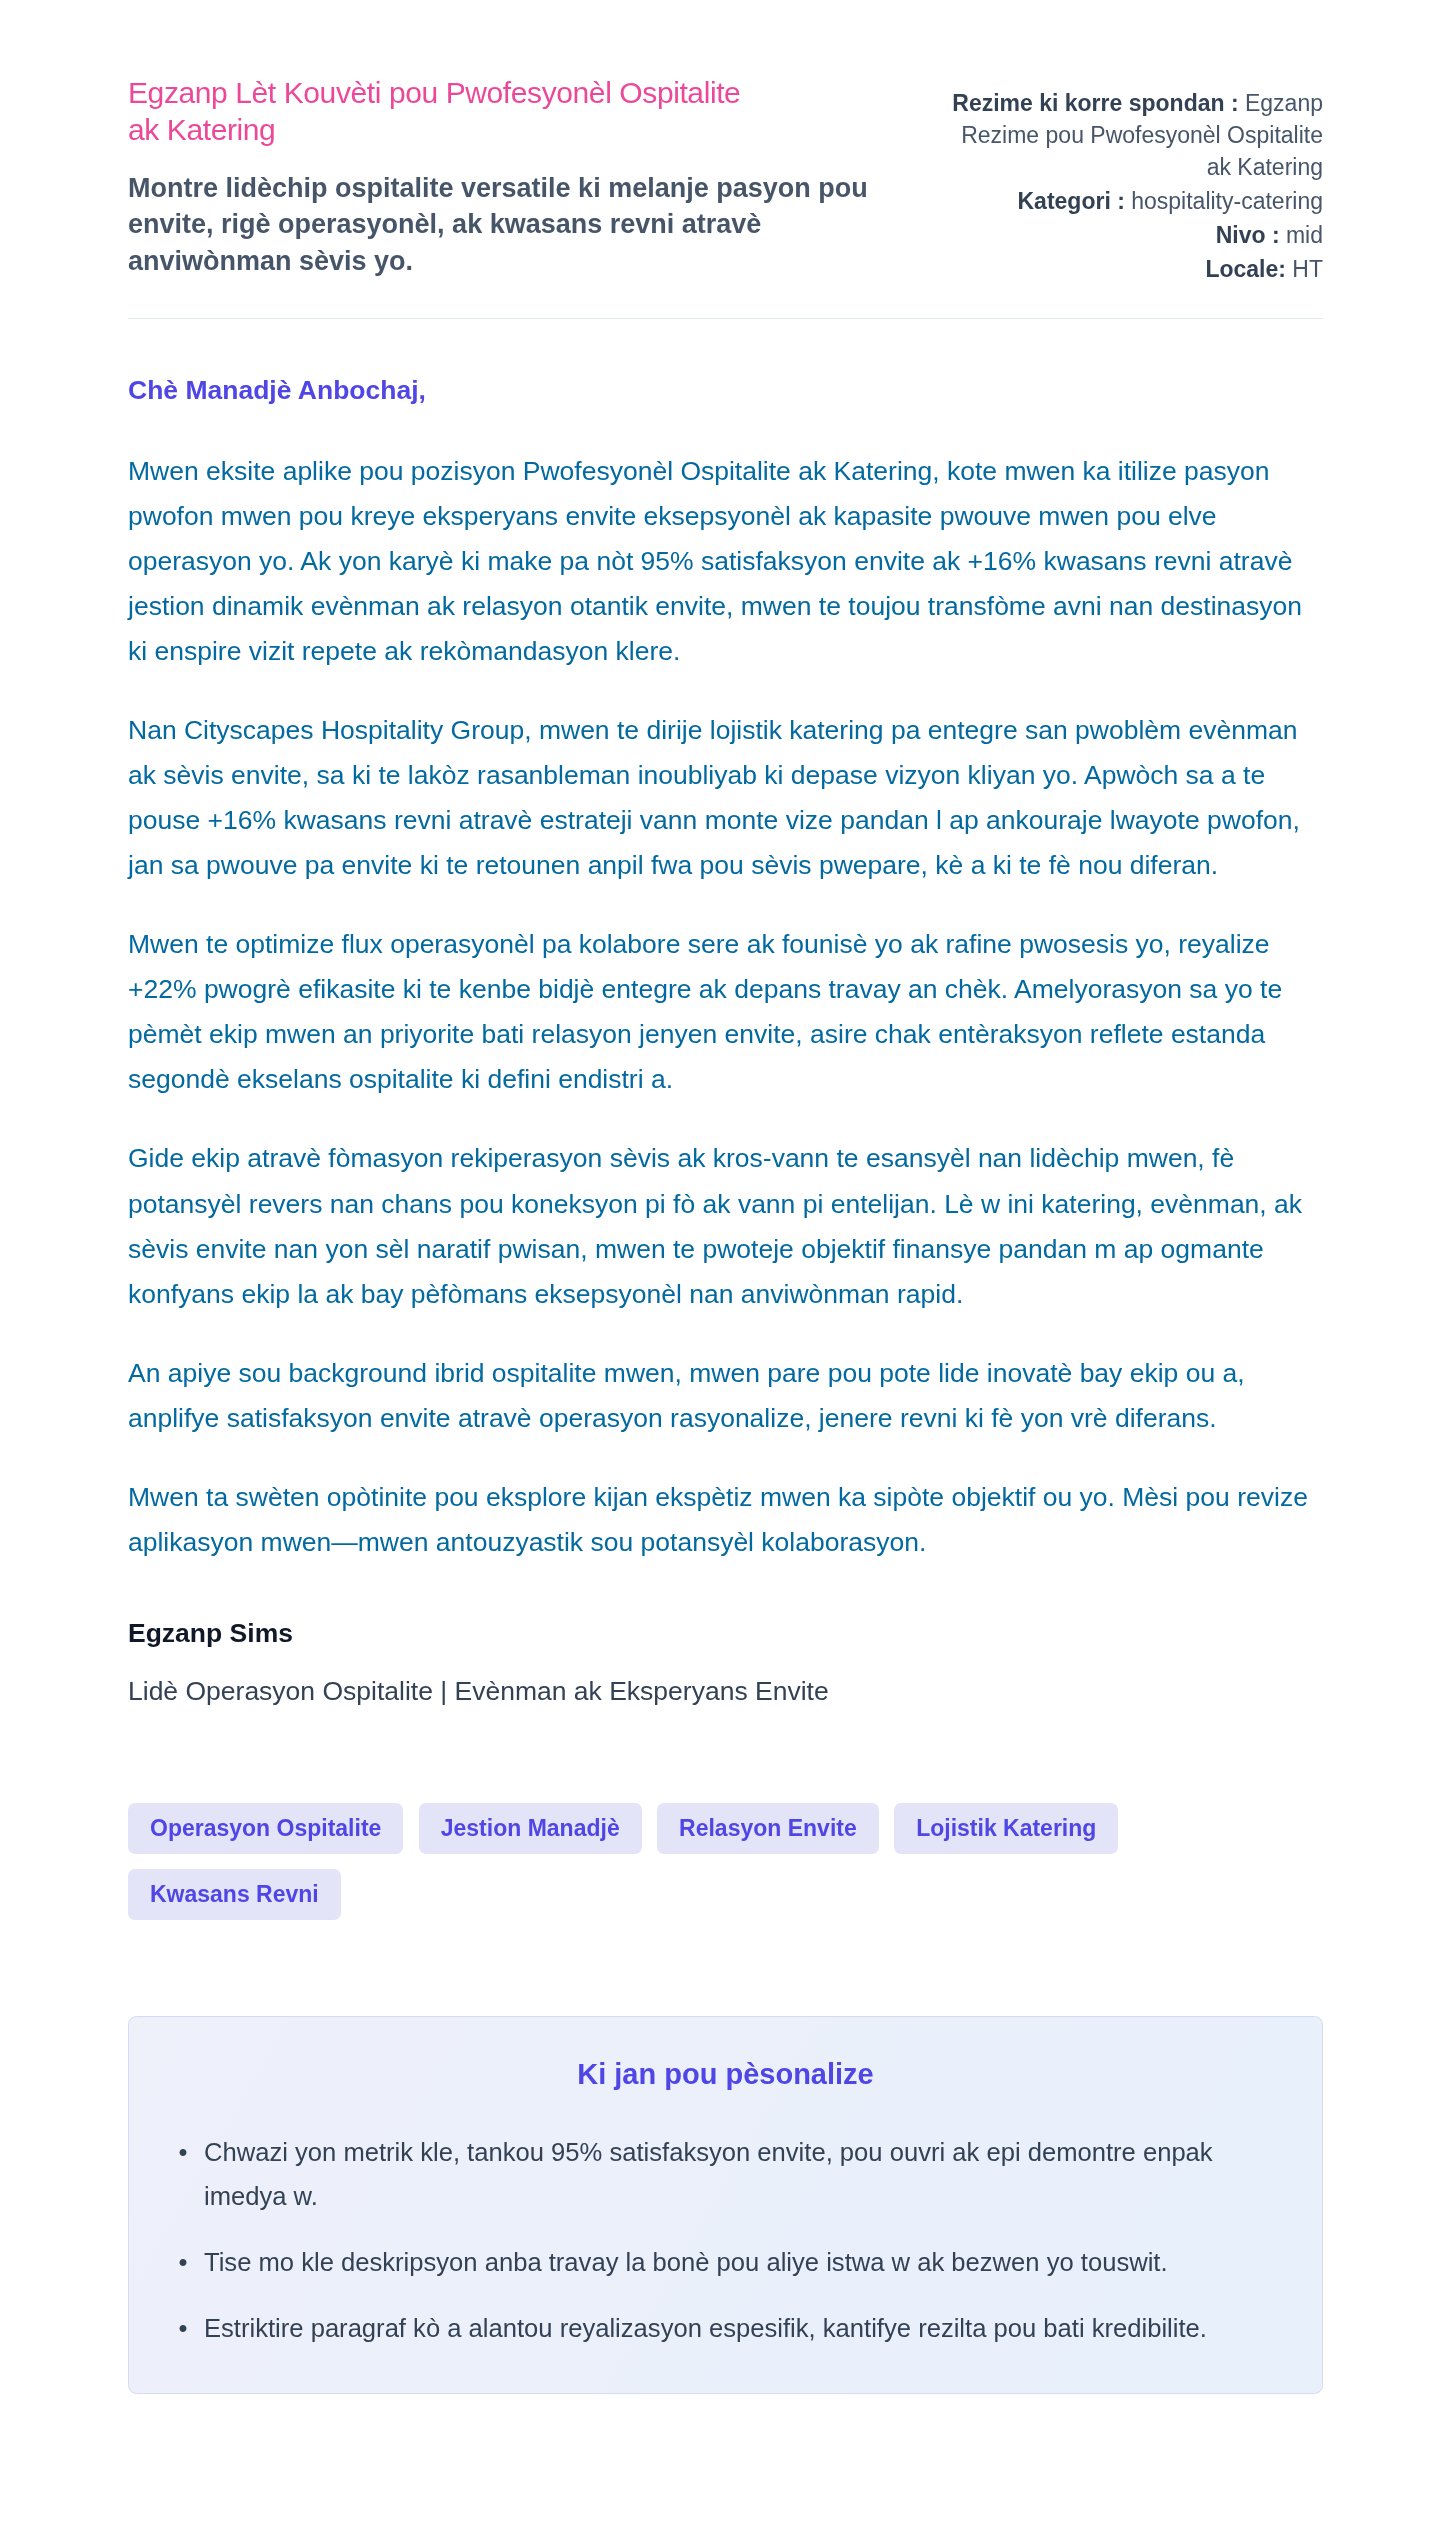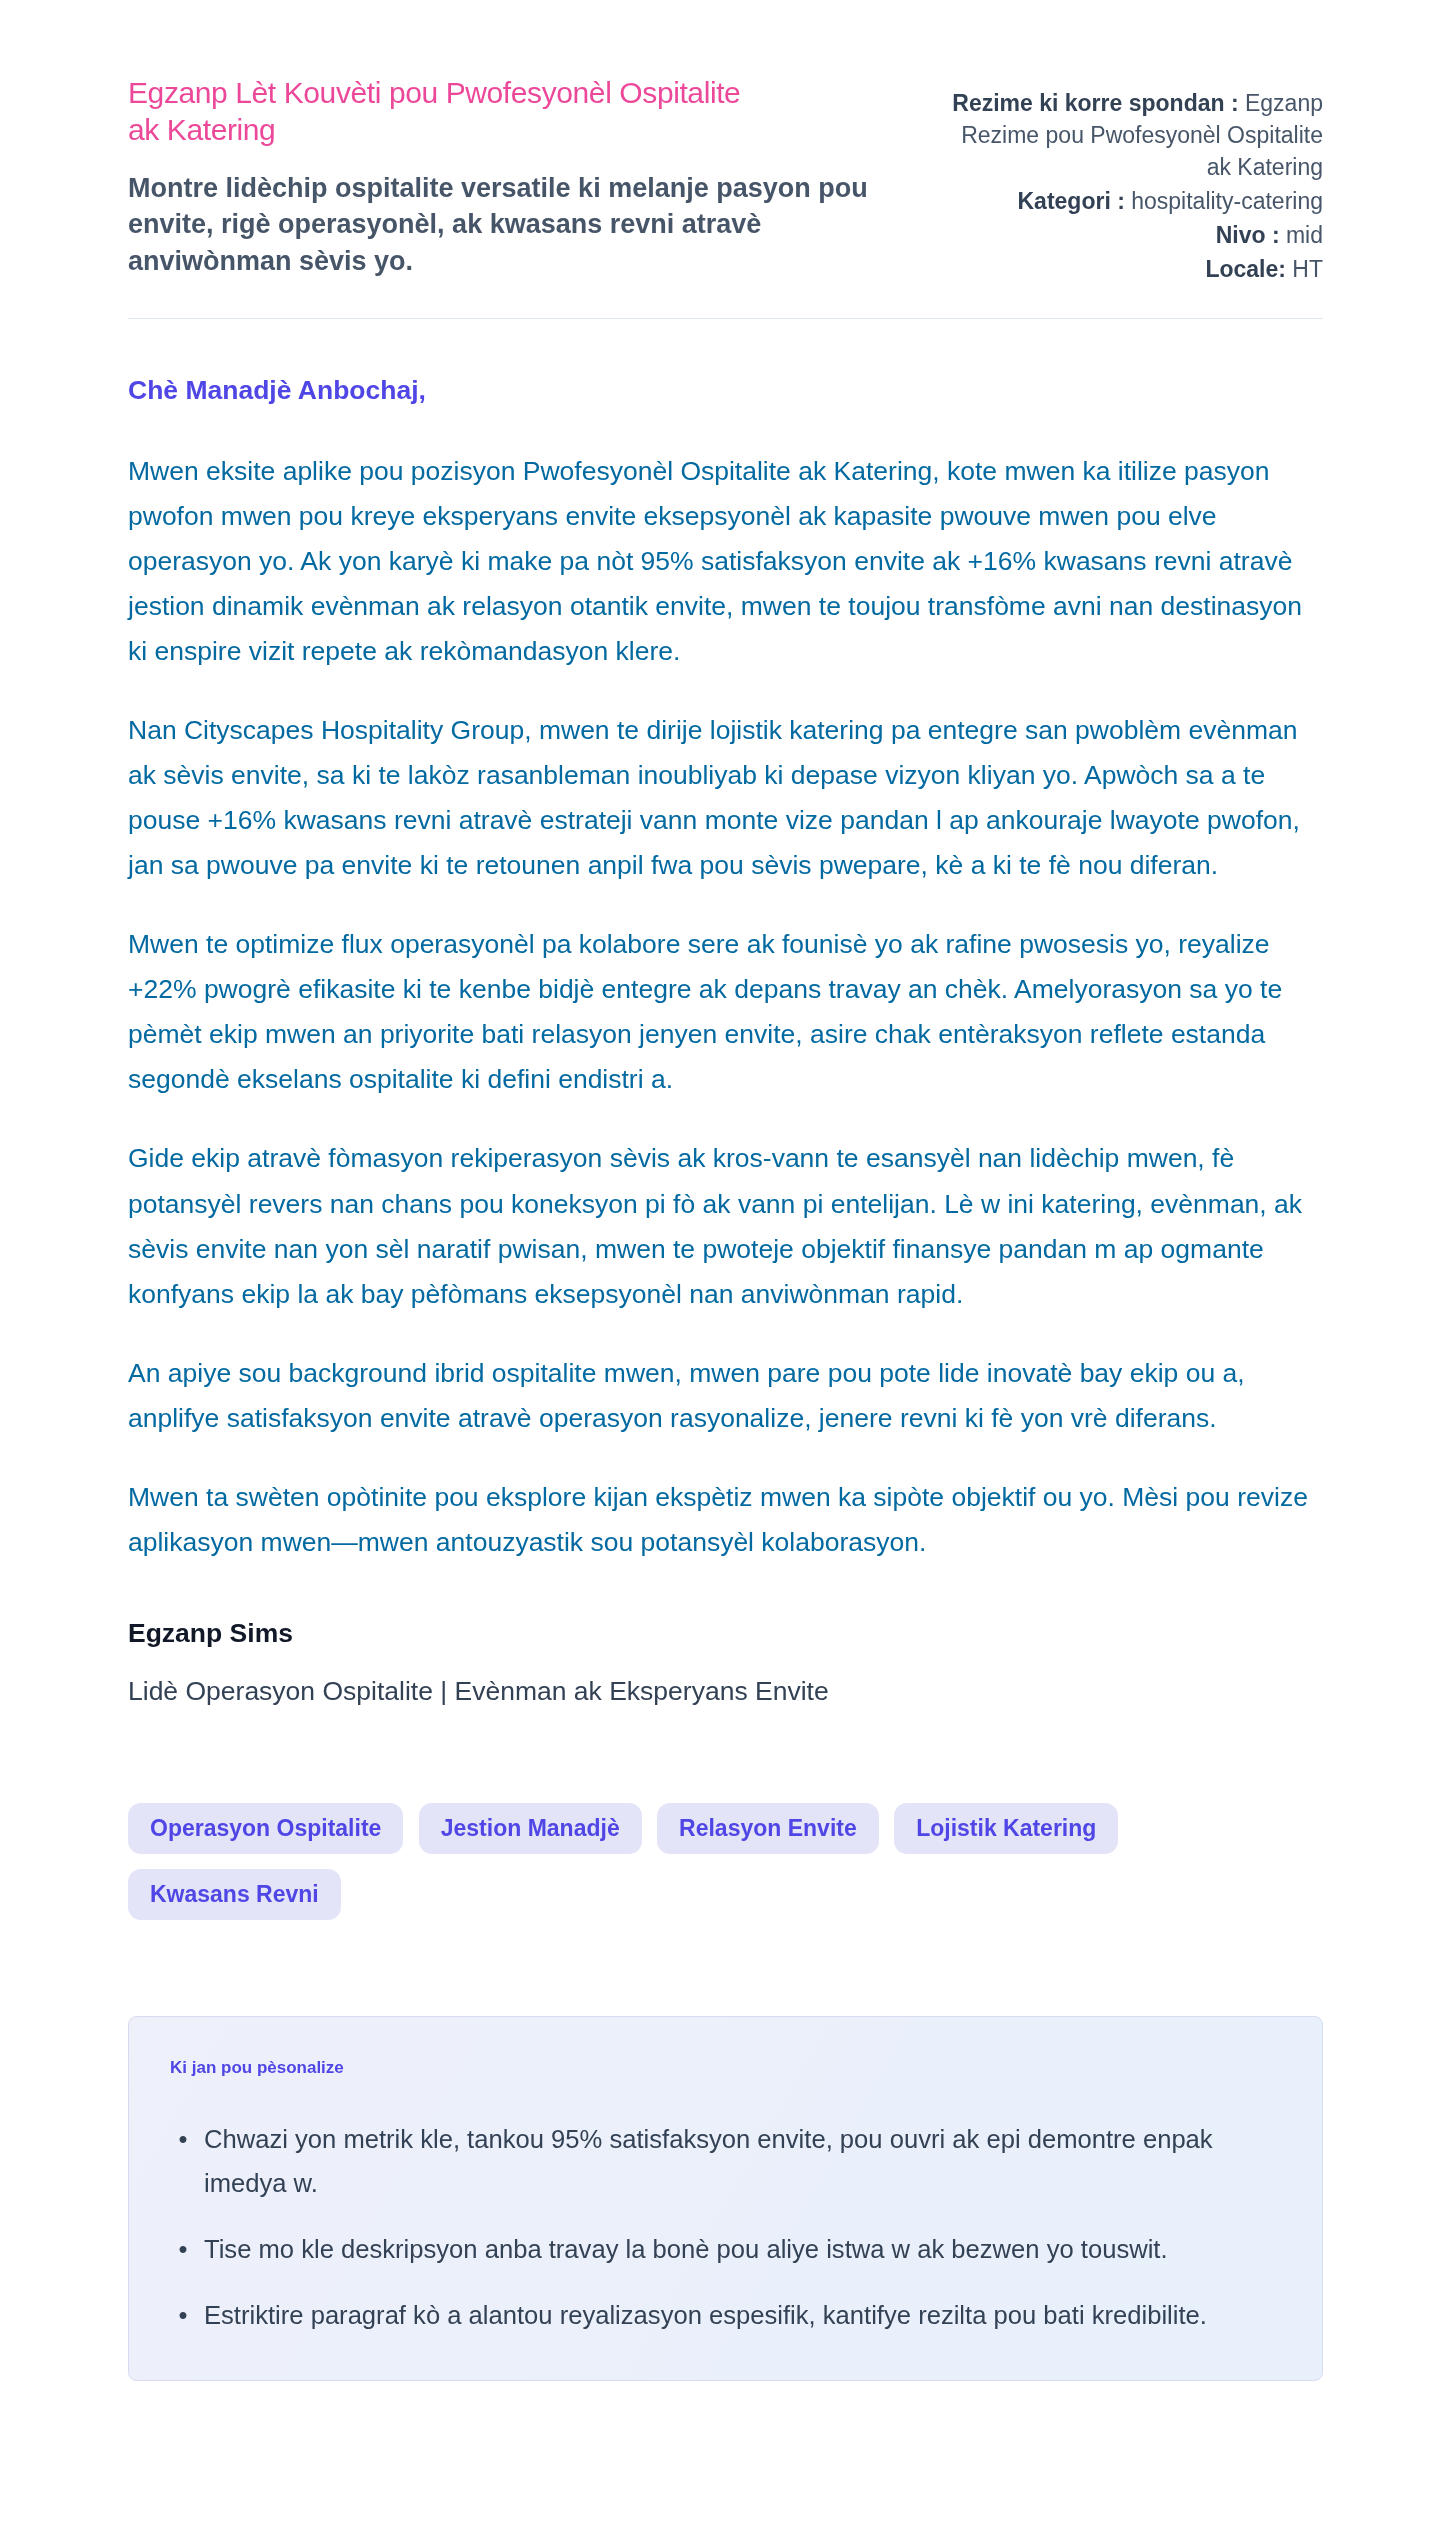--- a/index.html
+++ b/index.html
@@ -80,37 +80,38 @@
     flex-wrap: wrap;
     gap: 15.4px;
   }
   .tag {
     display: inline-block;
     background: #e4e4f9;
     color: #4f46e5;
     font-size: 23px;
     font-weight: 600;
     padding: 12px 22px;
-    border-radius: 13px;
+    border-radius: 7px;
     white-space: nowrap;
   }
 
   
   .tips-panel {
     margin-top: 96px;
     background: linear-gradient(120deg, #eef0fa 0%, #e7f0fb 100%);
     border: 0.9px solid #d7dbf0;
     border-radius: 8.5px;
     padding: 41px 41px 43px 41px;
   }
   .tips-title {
-    font-size: 17px;
+    font-size: 29px;
     font-weight: 700;
     color: #4f46e5;
     margin-bottom: 39px;
+    text-align: center;
   }
   .tips-list { list-style: none; }
   .tips-list li {
     position: relative;
     padding-left: 34px;
     font-size: 25.6px;
     line-height: 1.72;
     color: #334155;
     margin-bottom: 22px;
     max-width: 1126px;

